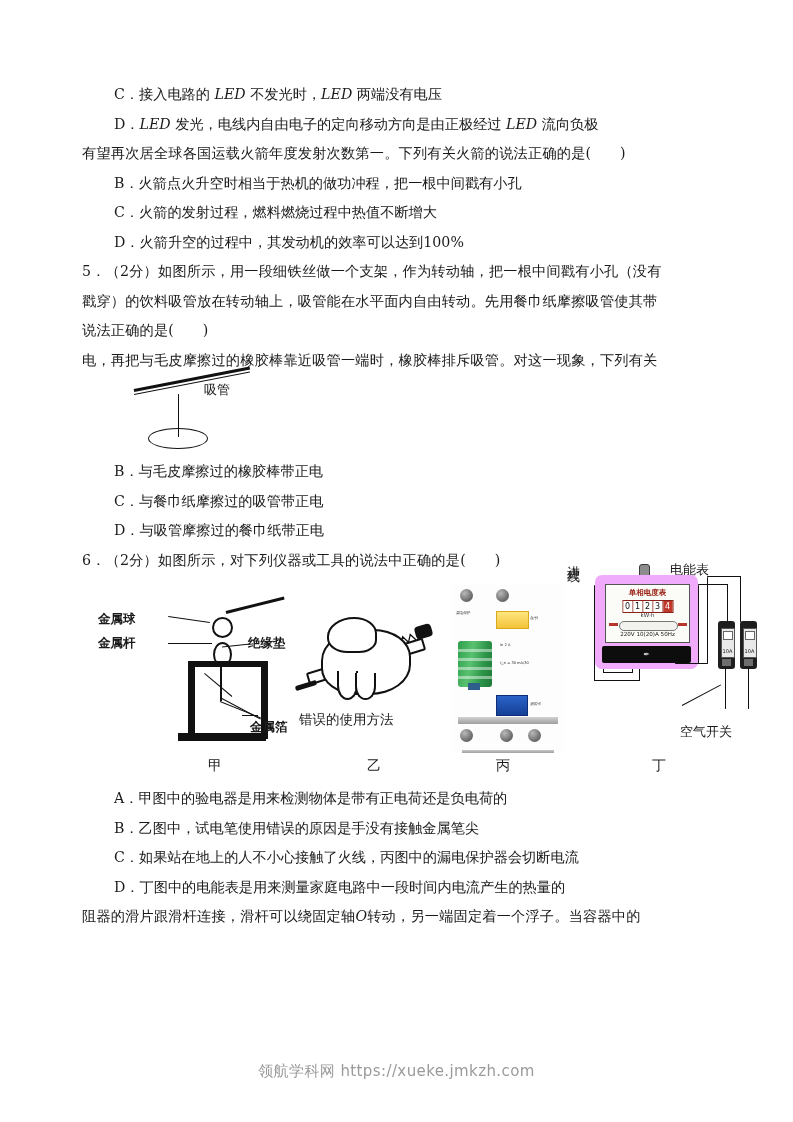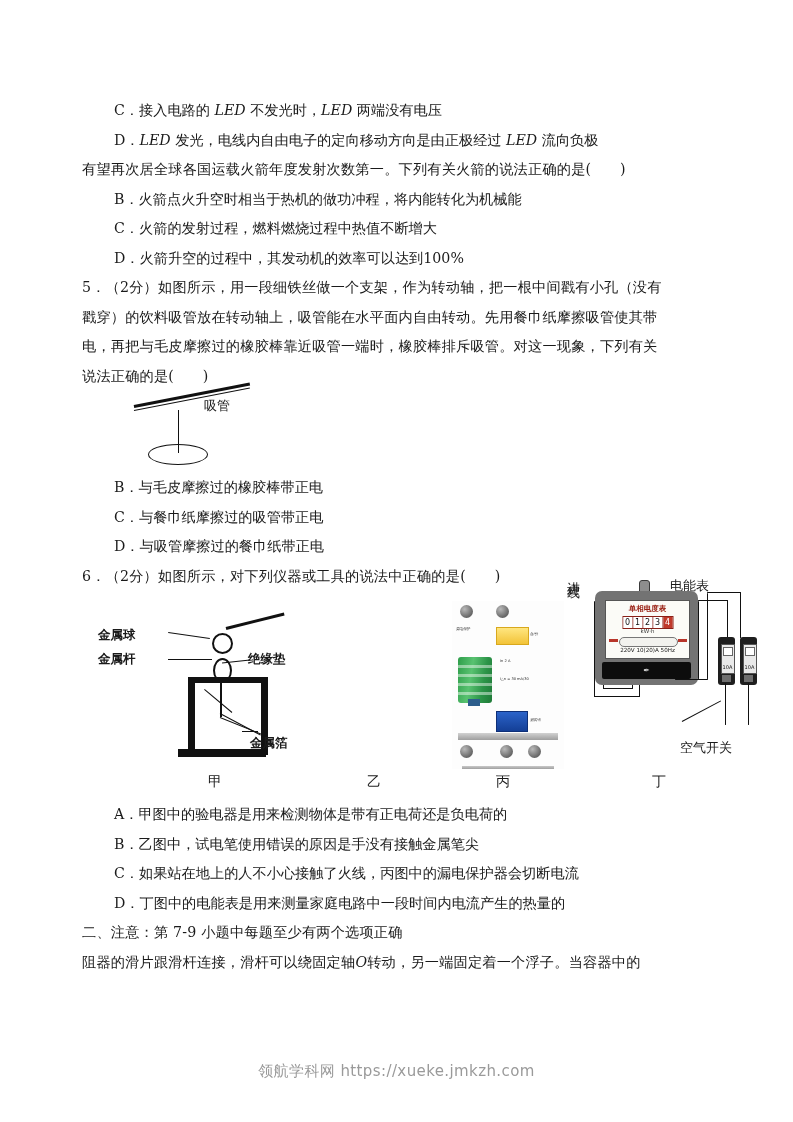--- a/index.html
+++ b/index.html
@@ -14,21 +14,21 @@
   #page {
     position: relative;
     width: 793px;
     height: 1122px;
     background: #ffffff;
     overflow: hidden;
   }
   .content {
     position: absolute;
     left: 82px;
-    top: 96px;
+    top: 80px;
     width: 630px;
   }
   .q-line {
     font-size: 14.2px;
     line-height: 29.5px;
     letter-spacing: 0.2px;
     text-align: justify;
     margin: 0;
   }
   .opt-line {
@@ -274,21 +274,21 @@
   .br-dark {
     position: absolute; left: 16px; top: 98px;
     width: 12px; height: 7px; background: #2d5e8c;
   }
 
   
   .mt-wrap { position: absolute; left: 478px; top: -42px; width: 195px; height: 222px; }
   .mt-body {
     position: absolute; left: 35px; top: 38px;
     width: 103px; height: 94px;
-    background: #737373;
+    background: #f0abfc;
     border-radius: 7px;
   }
   .mt-face {
     position: absolute; left: 10px; top: 9px;
     width: 83px; height: 57px;
     background: #fbfbf7;
     border: 1px solid #555;
   }
   .mt-title {
     position: absolute; left: 0; top: 3px; width: 100%;
@@ -396,28 +396,28 @@
 <body>
 
 <div id="page">
   <div class="content">
 
     <p class="opt-line"><span class="opt-letter">C．</span><span>接入电路的 </span><span class="it">LED</span><span> 不发光时，</span><span class="it">LED</span><span> 两端没有电压</span></p>
 
     <p class="opt-line"><span class="opt-letter">D．</span><span class="it">LED</span><span> 发光，电线内自由电子的定向移动方向是由正极经过 </span><span class="it">LED</span><span> 流向负极</span></p>
 
     <p class="q-line">有望再次居全球各国运载火箭年度发射次数第一。下列有关火箭的说法正确的是(　　)</p>
-    <p class="opt-line">B．火箭点火升空时相当于热机的做功冲程，将内能转化为机械能</p>
+    <p class="opt-line">B．火箭点火升空时相当于热机的做功冲程，把一根中间戳有小孔</p>
     <p class="opt-line">C．火箭的发射过程，燃料燃烧过程中热值不断增大</p>
     <p class="opt-line">D．火箭升空的过程中，其发动机的效率可以达到100%</p>
 
     <p class="q-line">5．（2分）如图所示，用一段细铁丝做一个支架，作为转动轴，把一根中间戳有小孔（没有</p>
     <p class="q-line">戳穿）的饮料吸管放在转动轴上，吸管能在水平面内自由转动。先用餐巾纸摩擦吸管使其带</p>
+    <p class="q-line">说法正确的是(　　)</p>
     <p class="q-line">电，再把与毛皮摩擦过的橡胶棒靠近吸管一端时，橡胶棒排斥吸管。对这一现象，下列有关</p>
-    <p class="q-line">说法正确的是(　　)</p>
 
     <div class="fig-straw">
       <div class="straw-bar"></div>
       <div class="straw-bar2"></div>
       <div class="straw-stem"></div>
       <div class="straw-base"></div>
       <div class="straw-label">吸管</div>
     </div>
 
     <p class="opt-line">B．与毛皮摩擦过的橡胶棒带正电</p>
@@ -446,20 +446,33 @@
         <div class="es-lead" style="left:46px; top:50px; width:44px;"></div>
 
         <div class="es-lbl" style="left:126px; top:42px;">绝缘垫</div>
         <div class="es-lead" style="left:100px; top:52px; width:28px; transform:rotate(-6deg);"></div>
 
         <div class="es-lbl" style="left:128px; top:126px;">金属箔</div>
         <div class="es-lead" style="left:120px; top:122px; width:16px;"></div>
       </div>
       <div class="fig-cap" style="left:126px;">甲</div>
 
+      <div class="tp-wrap">
+        <div class="tp-body"></div>
+        <div class="tp-tip"></div>
+        <div class="tp-cap"></div>
+        <svg class="tp-spring" viewBox="0 0 42 11">
+          <path d="M1 9 L5 2 L9 9 L13 2 L17 9 L21 2 L25 9 L29 2 L33 9 L37 2 L41 9" fill="none" stroke="#111" stroke-width="1.3"></path>
+        </svg>
+        <div class="tp-hand"></div>
+        <div class="tp-thumb"></div>
+        <div class="tp-fing1"></div>
+        <div class="tp-fing2"></div>
+        <div class="tp-caption">错误的使用方法</div>
+      </div>
       <div class="fig-cap" style="left:285px;">乙</div>
 
       <div class="br-wrap">
         <div class="br-screw" style="left:8px;  top:4px;"></div>
         <div class="br-screw" style="left:44px; top:4px;"></div>
         <div class="br-screw" style="left:8px;  top:144px;"></div>
         <div class="br-screw" style="left:48px; top:144px;"></div>
         <div class="br-screw" style="left:76px; top:144px;"></div>
 
         <div class="br-txt" style="left:4px; top:26px;">漏电保护</div>
@@ -549,20 +562,19 @@
         <div class="mt-ptr" style="left:122px; top:168px; width:44px; transform:rotate(-28deg); transform-origin:left center;"></div>
       </div>
       <div class="fig-cap" style="left:570px;">丁</div>
     </div>
 
     <p class="opt-line">A．甲图中的验电器是用来检测物体是带有正电荷还是负电荷的</p>
     <p class="opt-line">B．乙图中，试电笔使用错误的原因是手没有接触金属笔尖</p>
     <p class="opt-line">C．如果站在地上的人不小心接触了火线，丙图中的漏电保护器会切断电流</p>
     <p class="opt-line">D．丁图中的电能表是用来测量家庭电路中一段时间内电流产生的热量的</p>
 
-    <p class="q-line">二、注意：第 7-9 小题中每题至少有两个选项正确</p>
 
     <p class="q-line"><span>阻器的滑片跟滑杆连接，滑杆可以绕固定轴</span><span class="it">O</span><span>转动，另一端固定着一个浮子。当容器中的</span></p>
 
   </div>
 
   <div class="footer">领航学科网 https://xueke.jmkzh.com</div>
 </div>
 
 </body></html>

